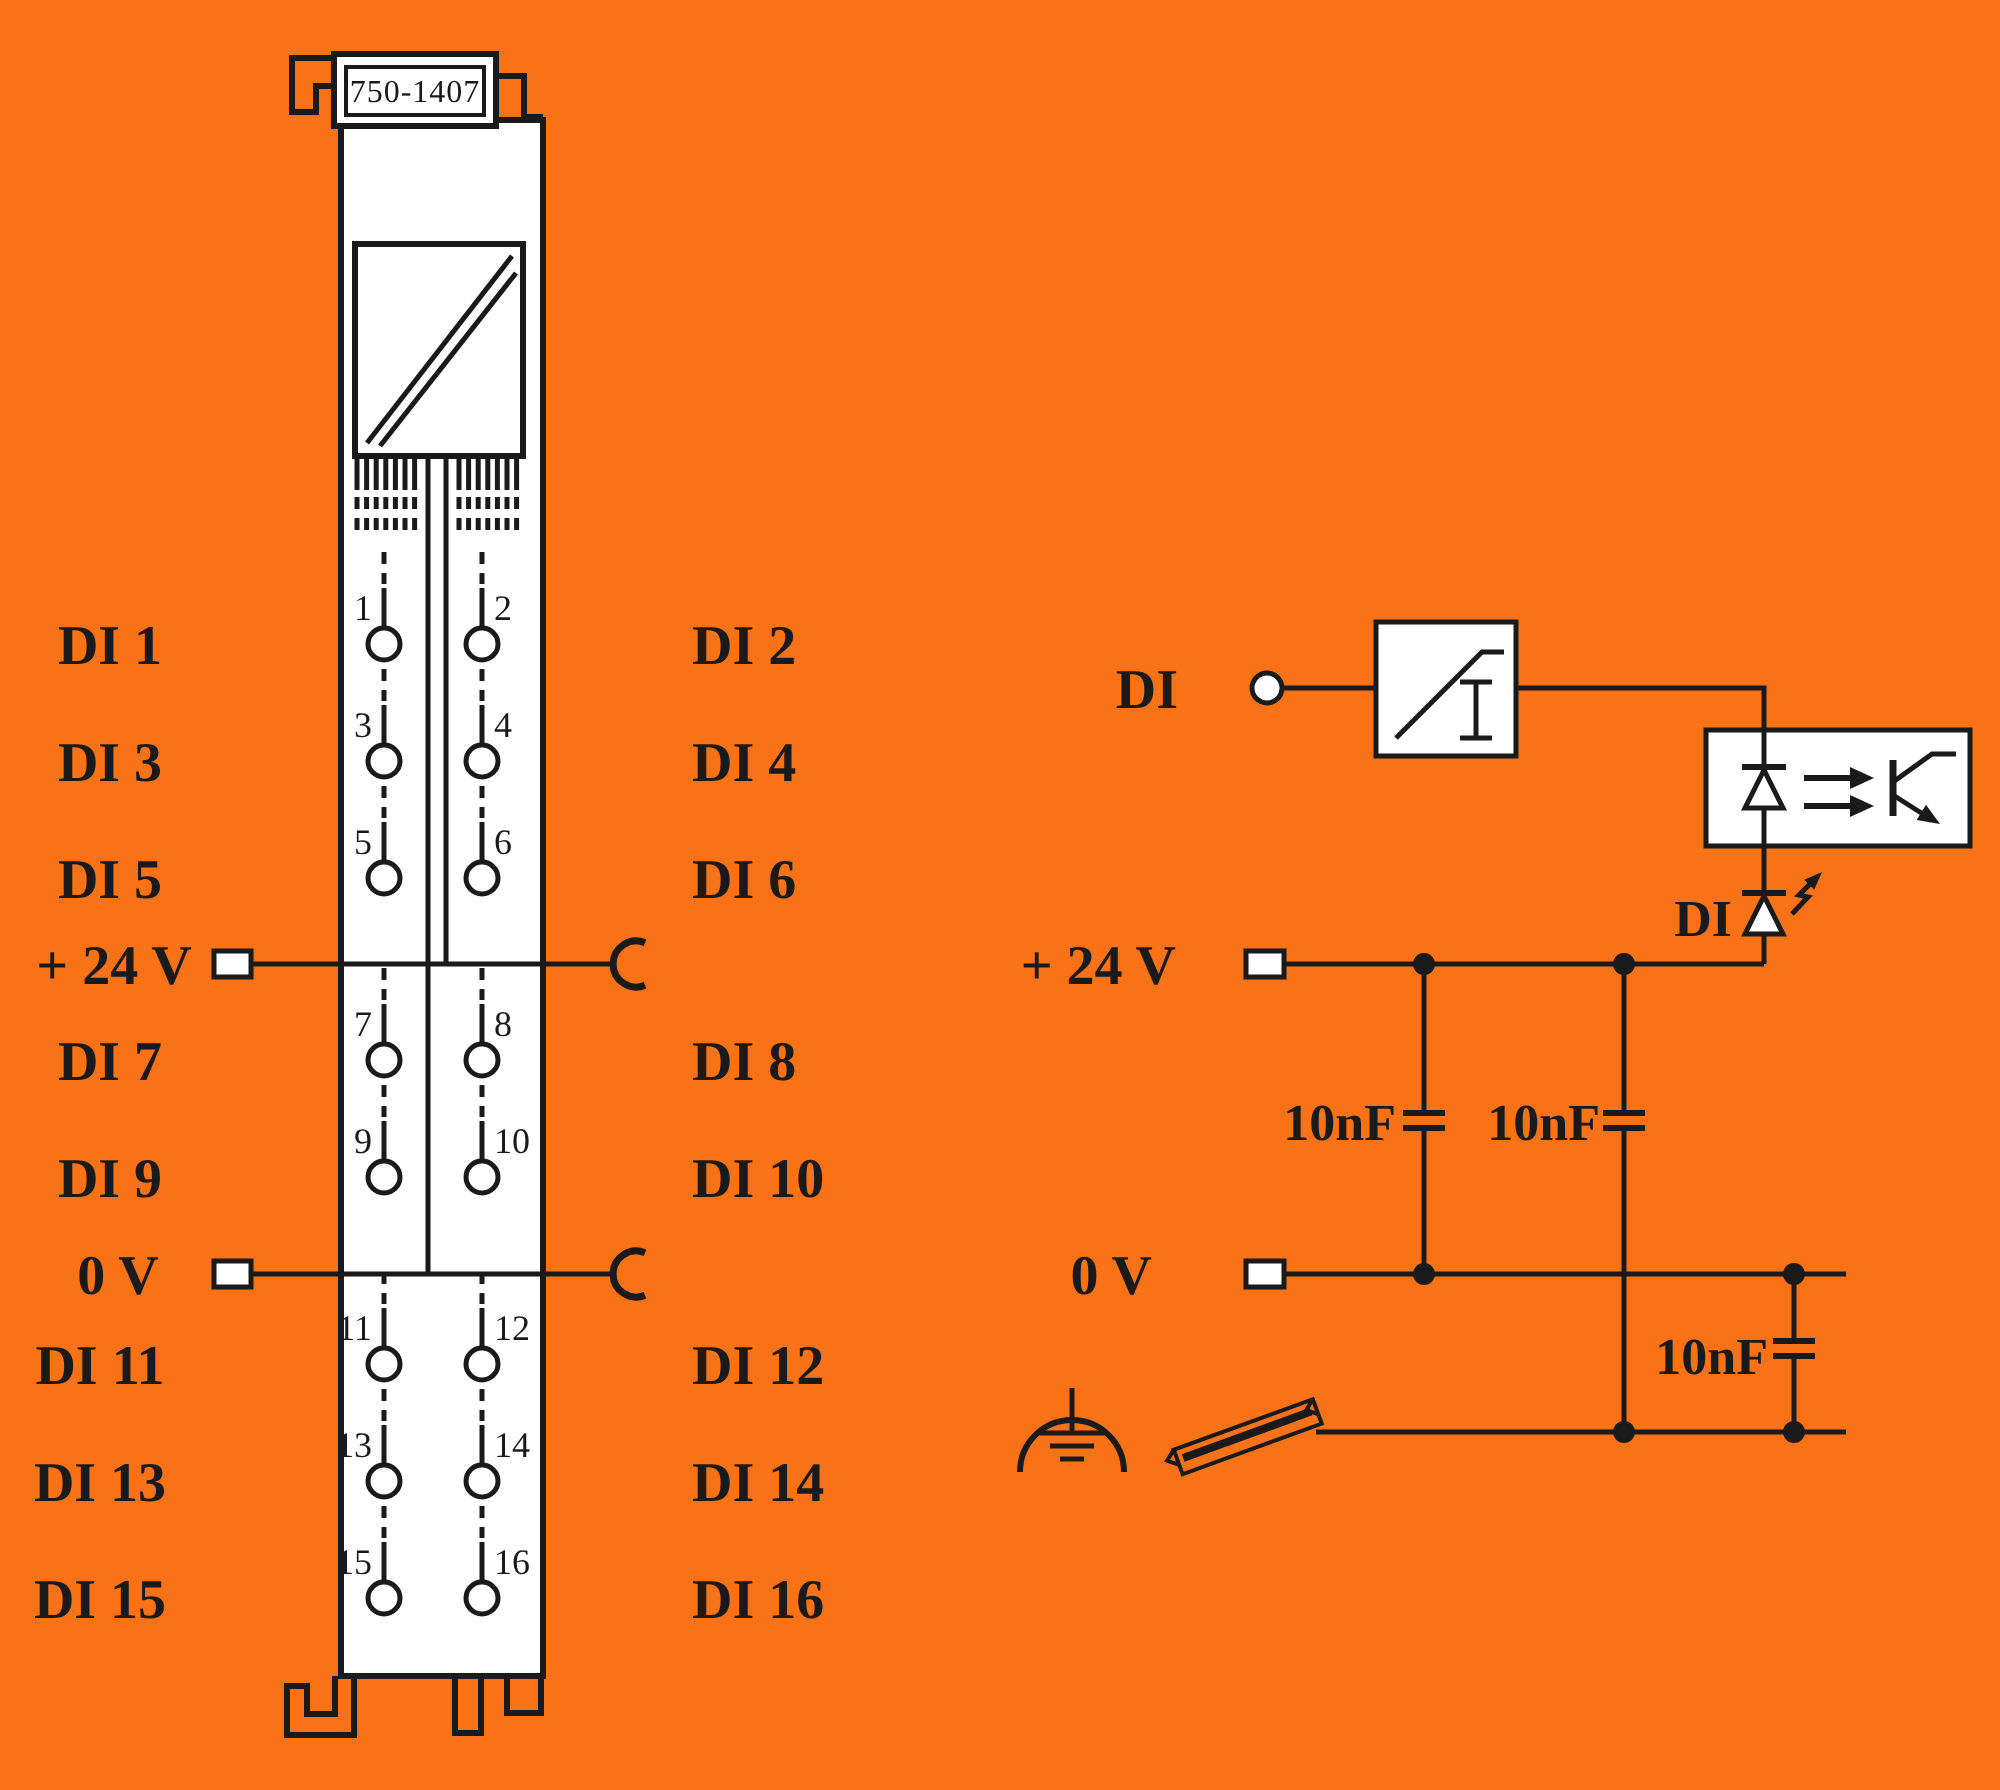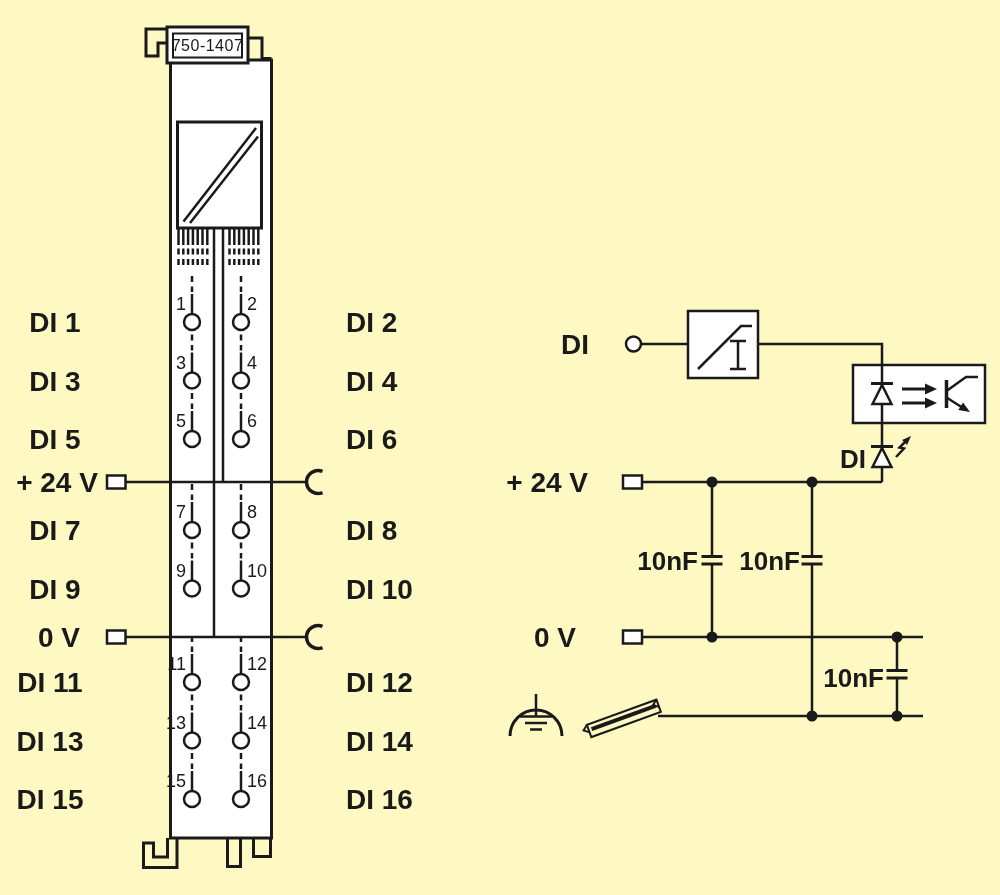--- a/index.html
+++ b/index.html
@@ -1,17 +1,17 @@
 <!DOCTYPE html>
 <html style="--line: #1a1a1a;"><head>
 <meta charset="utf-8">
 <style>
   html,body{margin:0;padding:0;background:#ffffff;}
-  .stage{width:1000px;height:895px;background:#fef9c3;position:relative;
-         font-family:Liberation Sans, sans-serif;}
+  .stage{width:1000px;height:895px;background:#f97316;position:relative;
+         font-family:Liberation Serif, serif;}
   svg{color:var(--line,#1a1a1a);display:block;}
   
   .s  {stroke:currentColor;stroke-width:2.5;fill:none;stroke-linecap:butt;}
   .s2 {stroke:currentColor;stroke-width:2;fill:none;}
   .s3 {stroke:currentColor;stroke-width:3;fill:none;}
   .s35{stroke:currentColor;stroke-width:3.5;fill:none;}
   .w  {fill:#ffffff;stroke:currentColor;stroke-width:2.5;}
   .w3 {fill:#ffffff;stroke:currentColor;stroke-width:3;}
   .dash{stroke-dasharray:6 4.5;}
   .dot{fill:currentColor;stroke:none;}

